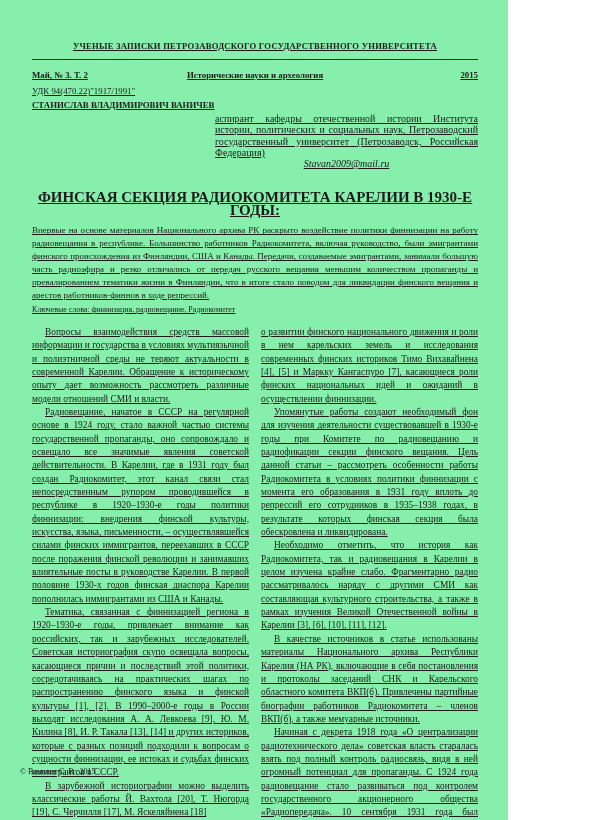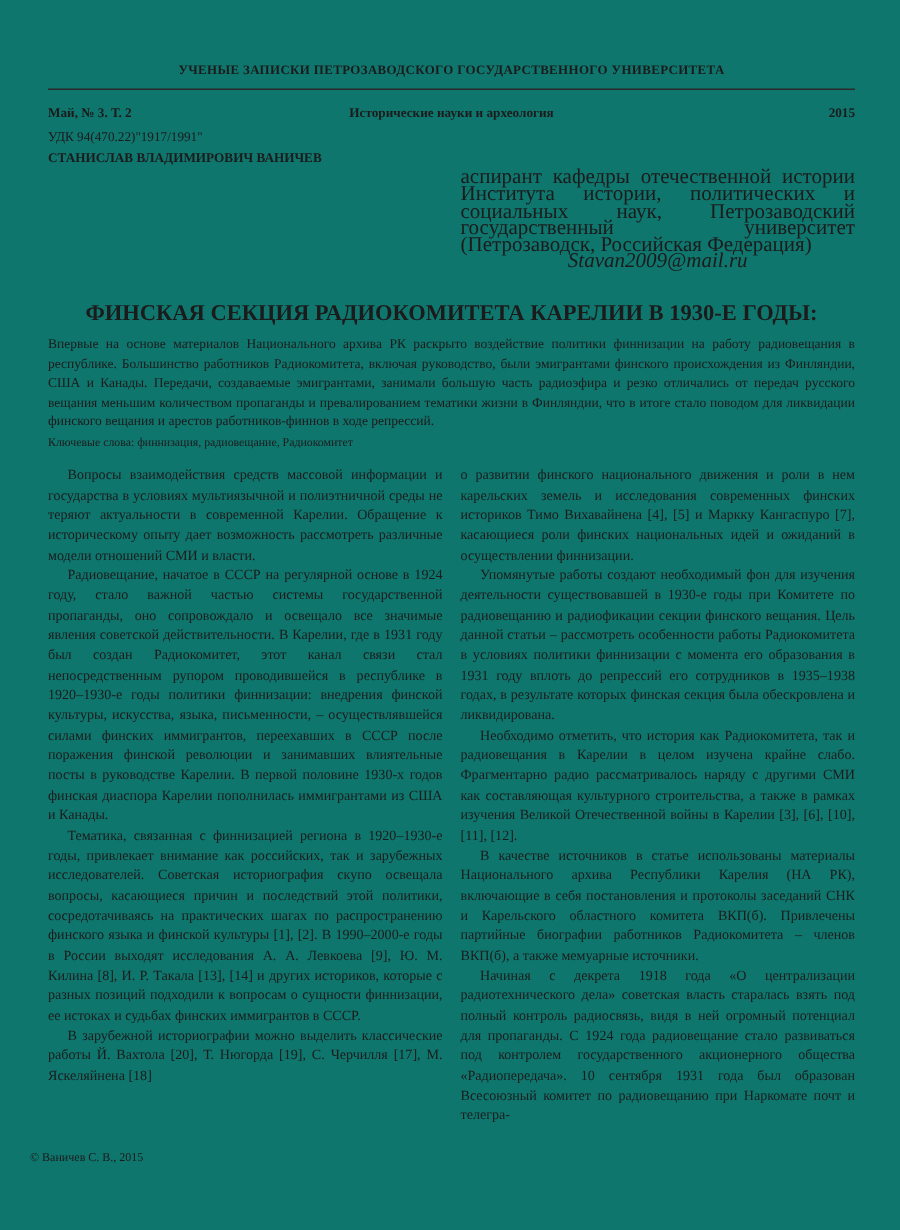--- a/index.html
+++ b/index.html
@@ -2,28 +2,29 @@
 <html lang="ru"><head>
 <meta charset="utf-8">
 <style>
   html, body {
     margin: 0;
     padding: 0;
     background: #ffffff;
   }
   .page {
     position: relative;
-    width: 600px;
+    width: 508px;
     height: 820px;
     box-sizing: border-box;
     padding: 41px 30px 0 32px;
-    background: #0f766e;
+    background: #86efac;
     color: #1b1b1b;
     font-family: "Liberation Serif", "DejaVu Serif", serif;
     overflow: hidden;
+    text-decoration: underline;
   }
   .running-head {
     text-align: center;
     font-weight: bold;
     font-size: 8.6px;
     letter-spacing: 0.25px;
     line-height: 10px;
   }
   .header-rule {
     border: none;
@@ -48,21 +49,21 @@
   }
   .author-name {
     margin-top: 3px;
     font-weight: bold;
     font-size: 8.8px;
     line-height: 11px;
   }
   .author-block {
     width: 263px;
     margin: 2px 0 0 auto;
-    font-size: 14px;
+    font-size: 10px;
     line-height: 11.3px;
     text-align: justify;
   }
   .author-email {
     font-style: italic;
     text-align: center;
   }
   .article-title {
     margin: 22px 0 0 0;
     text-align: center;

